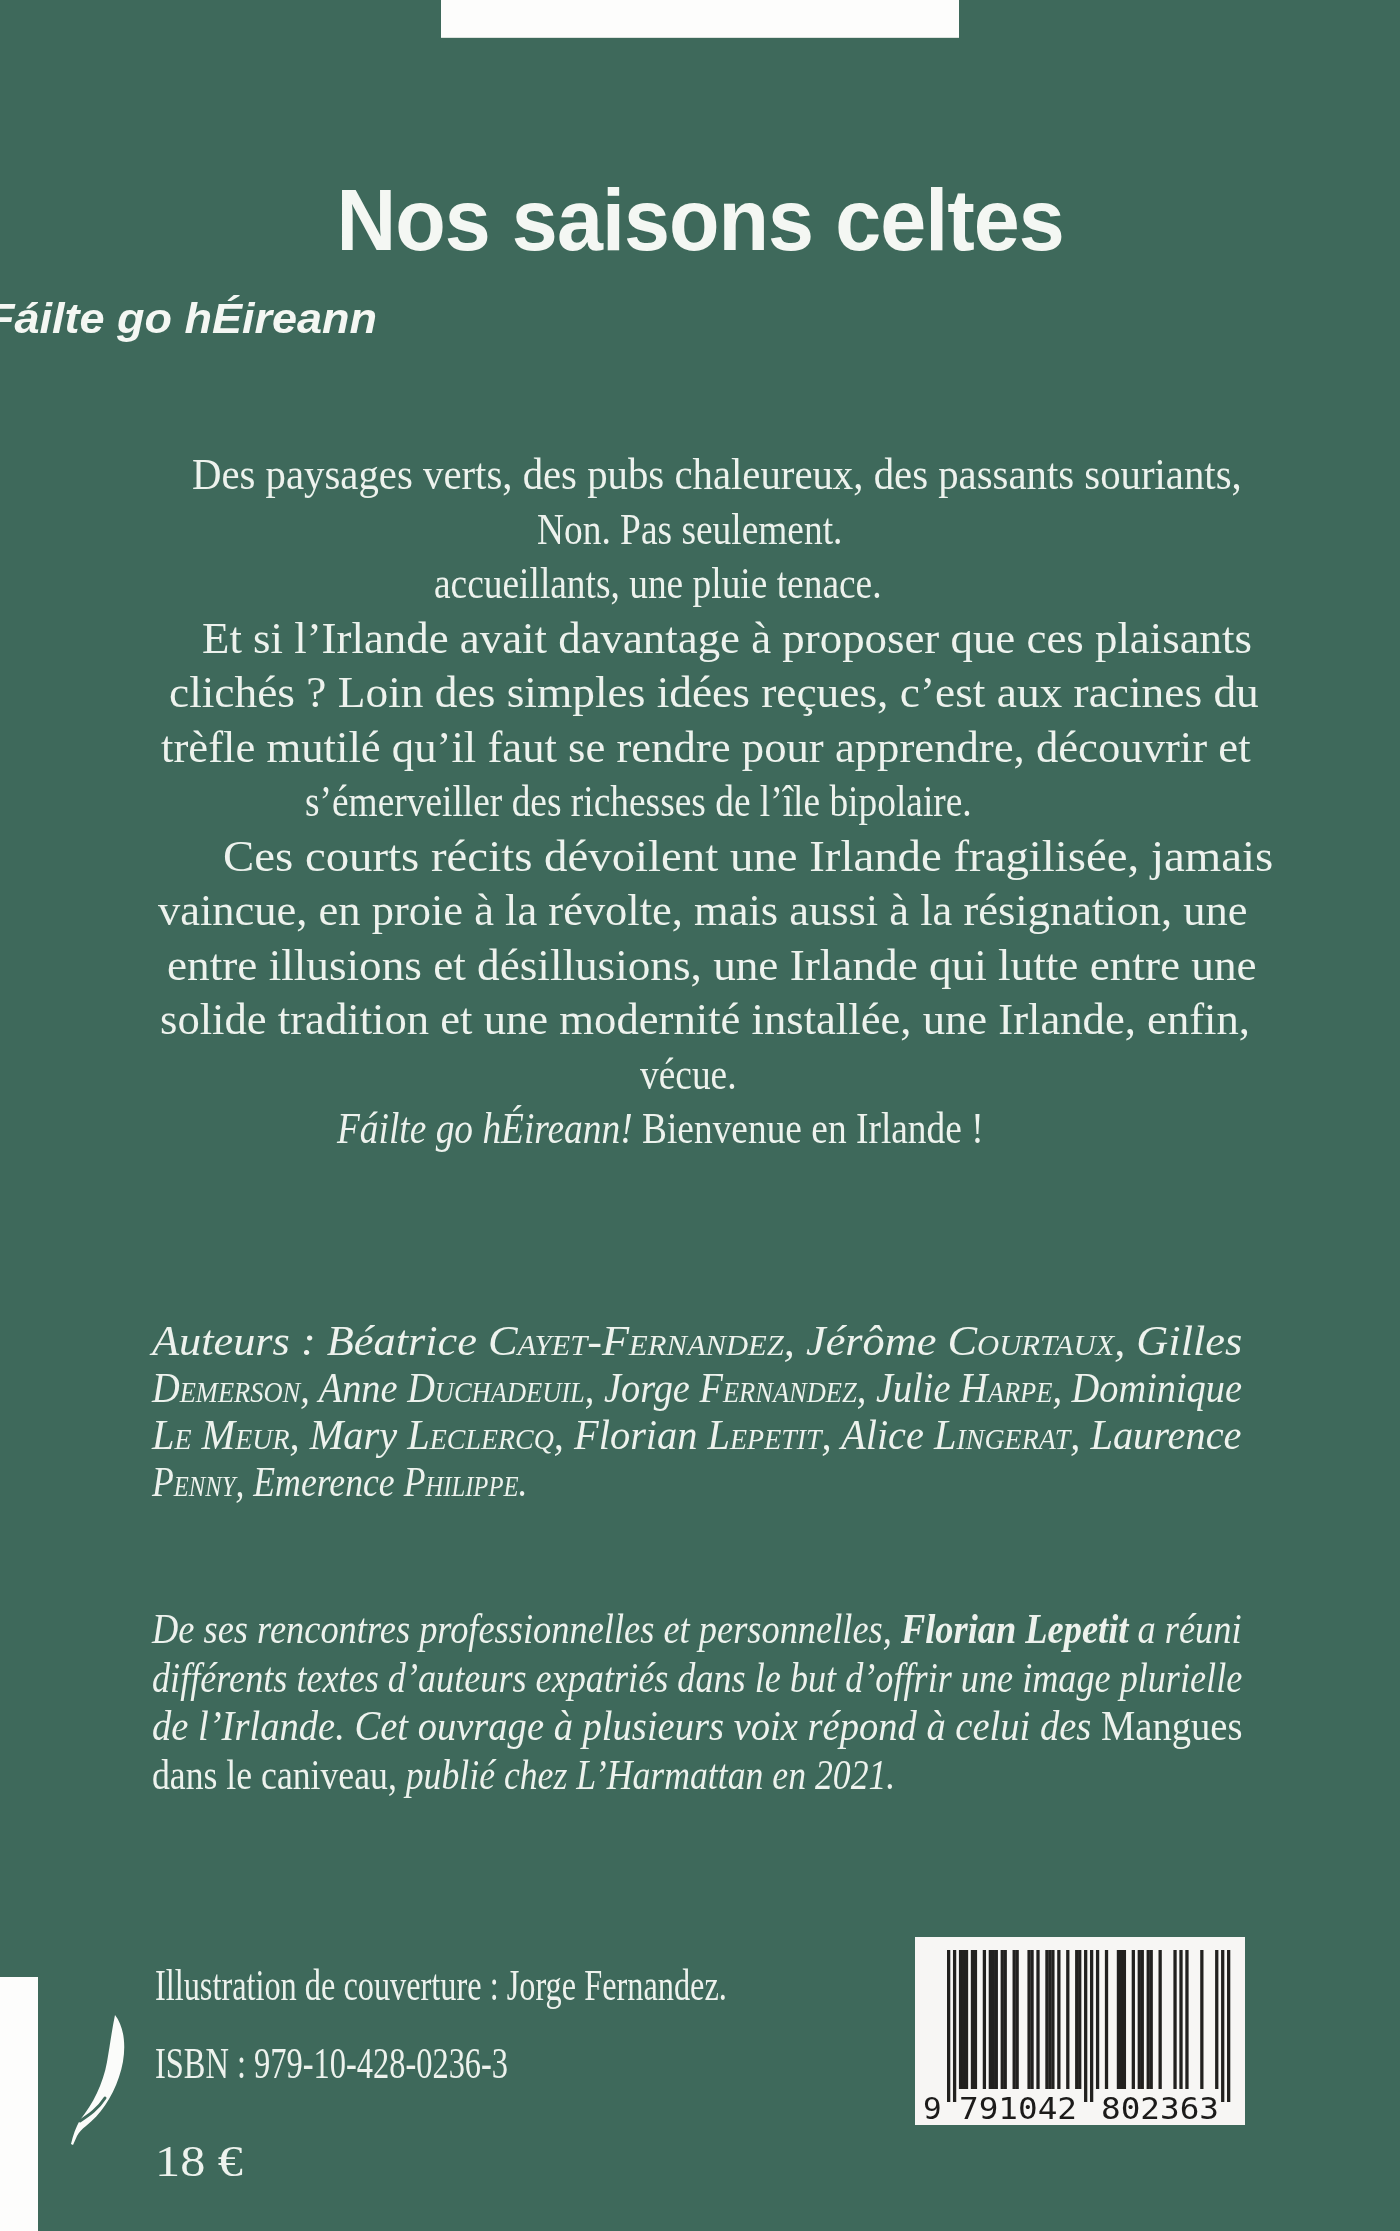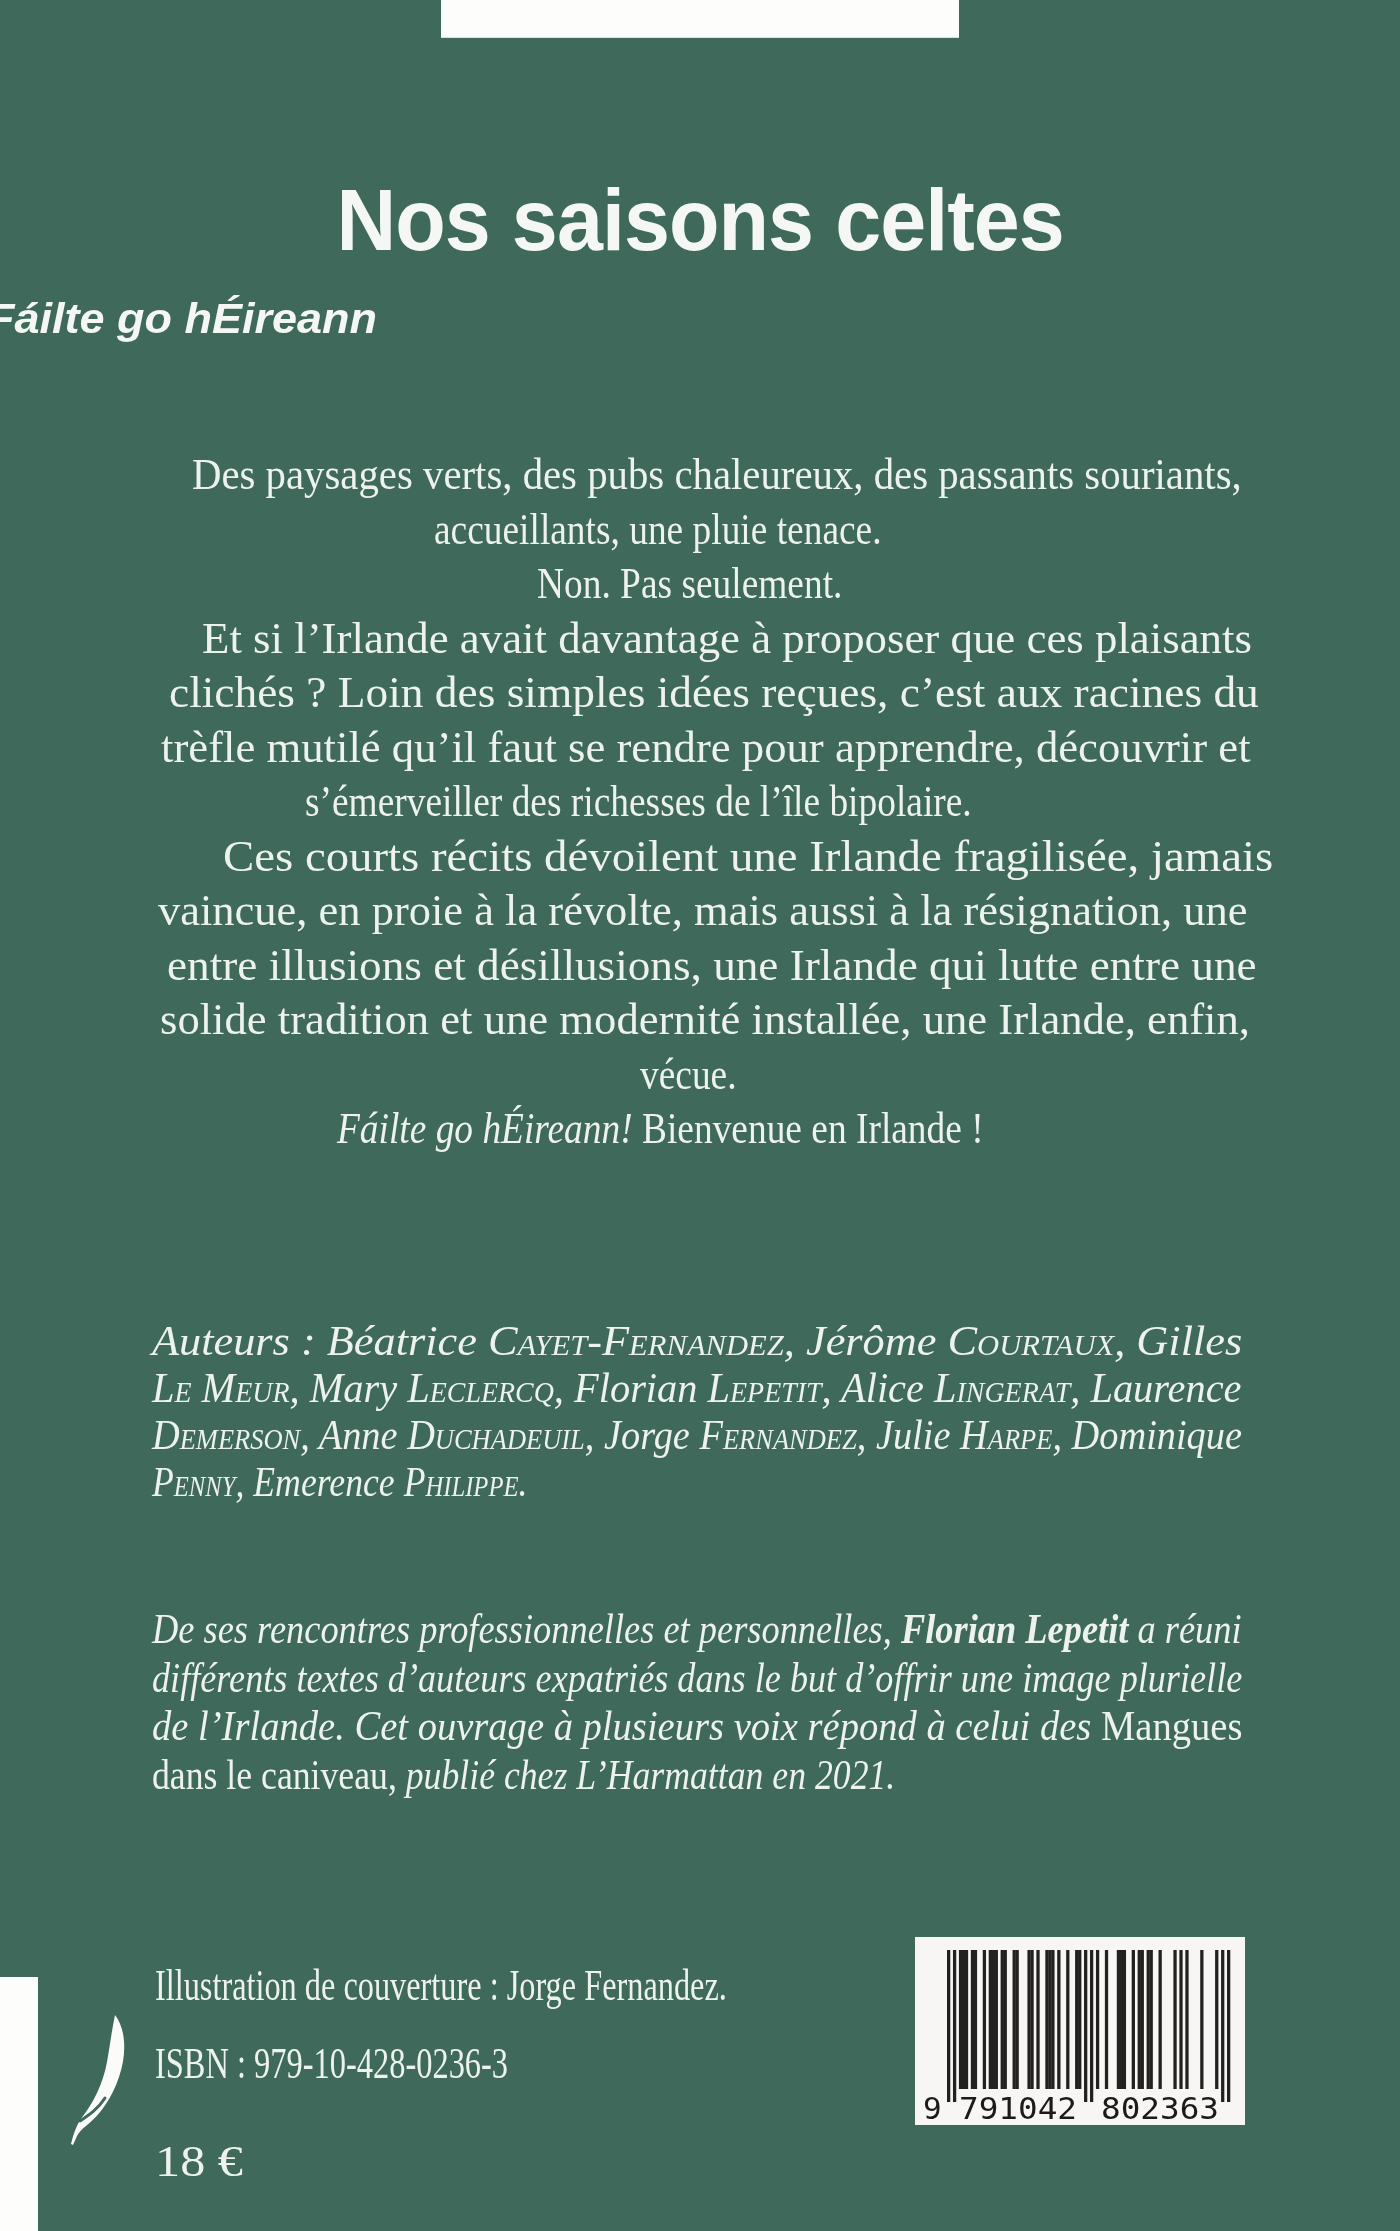--- a/index.html
+++ b/index.html
@@ -57,38 +57,38 @@
 
   <div class="strip top"></div>
   <div class="strip left"></div>
 
   <div class="book-title"><span class="fit center" style="transform: scaleX(0.9393);">Nos saisons celtes</span></div>
 
   <div class="book-subtitle"><span class="fit center" style="transform: scaleX(1.0714);">Fáilte go hÉireann</span></div>
 
   <div class="textblock synopsis">
       <div class="line" style="padding-left: 40px;"><span class="fit" style="transform: scaleX(0.9267);"><span>Des paysages verts, des pubs chaleureux, des passants souriants,</span></span></div>
+      <div class="line" style="padding-left: 40px;"><span class="fit" style="transform: scaleX(0.85);"><span>Non. Pas seulement.</span></span></div>
       <div class="line"><span class="fit" style="transform: scaleX(0.85);"><span>accueillants, une pluie tenace.</span></span></div>
-      <div class="line" style="padding-left: 40px;"><span class="fit" style="transform: scaleX(0.85);"><span>Non. Pas seulement.</span></span></div>
       <div class="line" style="padding-left: 40px;"><span class="fit" style="transform: scaleX(1.0194);"><span>Et si l’Irlande avait davantage à proposer que ces plaisants</span></span></div>
       <div class="line"><span class="fit" style="transform: scaleX(1.0312);"><span>clichés ? Loin des simples idées reçues, c’est aux racines du</span></span></div>
       <div class="line"><span class="fit" style="transform: scaleX(1.0158);"><span>trèfle mutilé qu’il faut se rendre pour apprendre, découvrir et</span></span></div>
       <div class="line"><span class="fit" style="transform: scaleX(0.85);"><span>s’émerveiller des richesses de l’île bipolaire.</span></span></div>
       <div class="line" style="padding-left: 40px;"><span class="fit" style="transform: scaleX(1.0638);"><span>Ces courts récits dévoilent une Irlande fragilisée, jamais</span></span></div>
       <div class="line"><span class="fit" style="transform: scaleX(1.0111);"><span>vaincue, en proie à la révolte, mais aussi à la résignation, une</span></span></div>
       <div class="line"><span class="fit" style="transform: scaleX(1.0273);"><span>entre illusions et désillusions, une Irlande qui lutte entre une</span></span></div>
       <div class="line"><span class="fit" style="transform: scaleX(1.0149);"><span>solide tradition et une modernité installée, une Irlande, enfin,</span></span></div>
       <div class="line"><span class="fit" style="transform: scaleX(0.85);"><span>vécue.</span></span></div>
       <div class="line" style="padding-left: 40px;"><span class="fit" style="transform: scaleX(0.85);"><span class="seg-i">Fáilte go hÉireann!</span><span> Bienvenue en Irlande !</span></span></div>
     </div>
 
   <div class="textblock authors">
       <div class="line"><span class="fit" style="transform: scaleX(1.0552);"><span>Auteurs : Béatrice </span><span class="seg-sc">Cayet-Fernandez</span><span>, Jérôme </span><span class="seg-sc">Courtaux</span><span>, Gilles</span></span></div>
+      <div class="line"><span class="fit" style="transform: scaleX(0.9129);"><span class="seg-sc">Demerson</span><span>, Anne </span><span class="seg-sc">Duchadeuil</span><span>, Jorge </span><span class="seg-sc">Fernandez</span><span>, Julie </span><span class="seg-sc">Harpe</span><span>, Dominique</span></span></div>
       <div class="line"><span class="fit" style="transform: scaleX(0.962);"><span class="seg-sc">Le Meur</span><span>, Mary </span><span class="seg-sc">Leclercq</span><span>, Florian </span><span class="seg-sc">Lepetit</span><span>, Alice </span><span class="seg-sc">Lingerat</span><span>, Laurence</span></span></div>
-      <div class="line"><span class="fit" style="transform: scaleX(0.9129);"><span class="seg-sc">Demerson</span><span>, Anne </span><span class="seg-sc">Duchadeuil</span><span>, Jorge </span><span class="seg-sc">Fernandez</span><span>, Julie </span><span class="seg-sc">Harpe</span><span>, Dominique</span></span></div>
       <div class="line"><span class="fit" style="transform: scaleX(0.85);"><span class="seg-sc">Penny</span><span>, Emerence </span><span class="seg-sc">Philippe</span><span>.</span></span></div>
     </div>
 
   <div class="textblock bio">
       <div class="line"><span class="fit" style="transform: scaleX(0.8665);"><span>De ses rencontres professionnelles et personnelles, </span><span class="seg-b">Florian Lepetit</span><span> a réuni</span></span></div>
       <div class="line"><span class="fit" style="transform: scaleX(0.8617);"><span>différents textes d’auteurs expatriés dans le but d’offrir une image plurielle</span></span></div>
       <div class="line"><span class="fit" style="transform: scaleX(0.9183);"><span>de l’Irlande. Cet ouvrage à plusieurs voix répond à celui des </span><span class="seg-rm">Mangues</span></span></div>
       <div class="line"><span class="fit" style="transform: scaleX(0.85);"><span class="seg-rm">dans le caniveau,</span><span> publié chez L’Harmattan en 2021.</span></span></div>
     </div>
 

